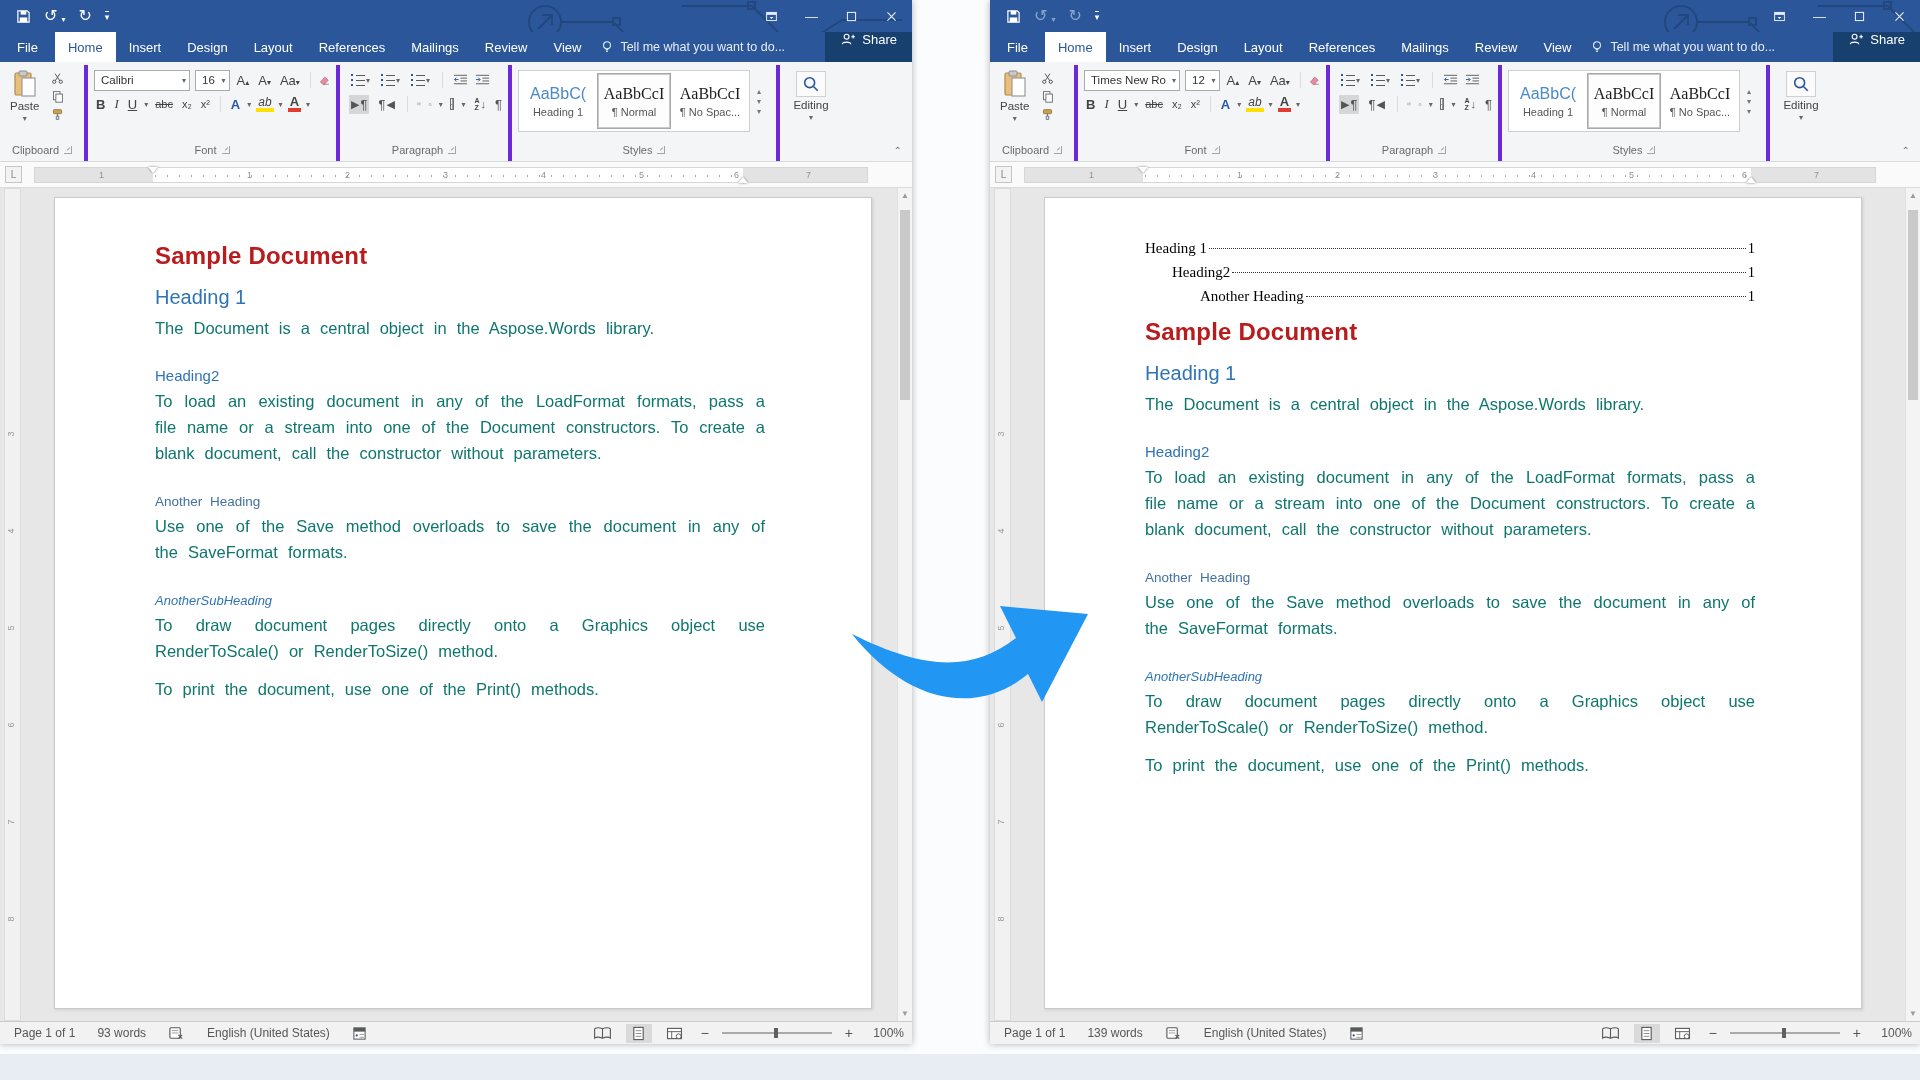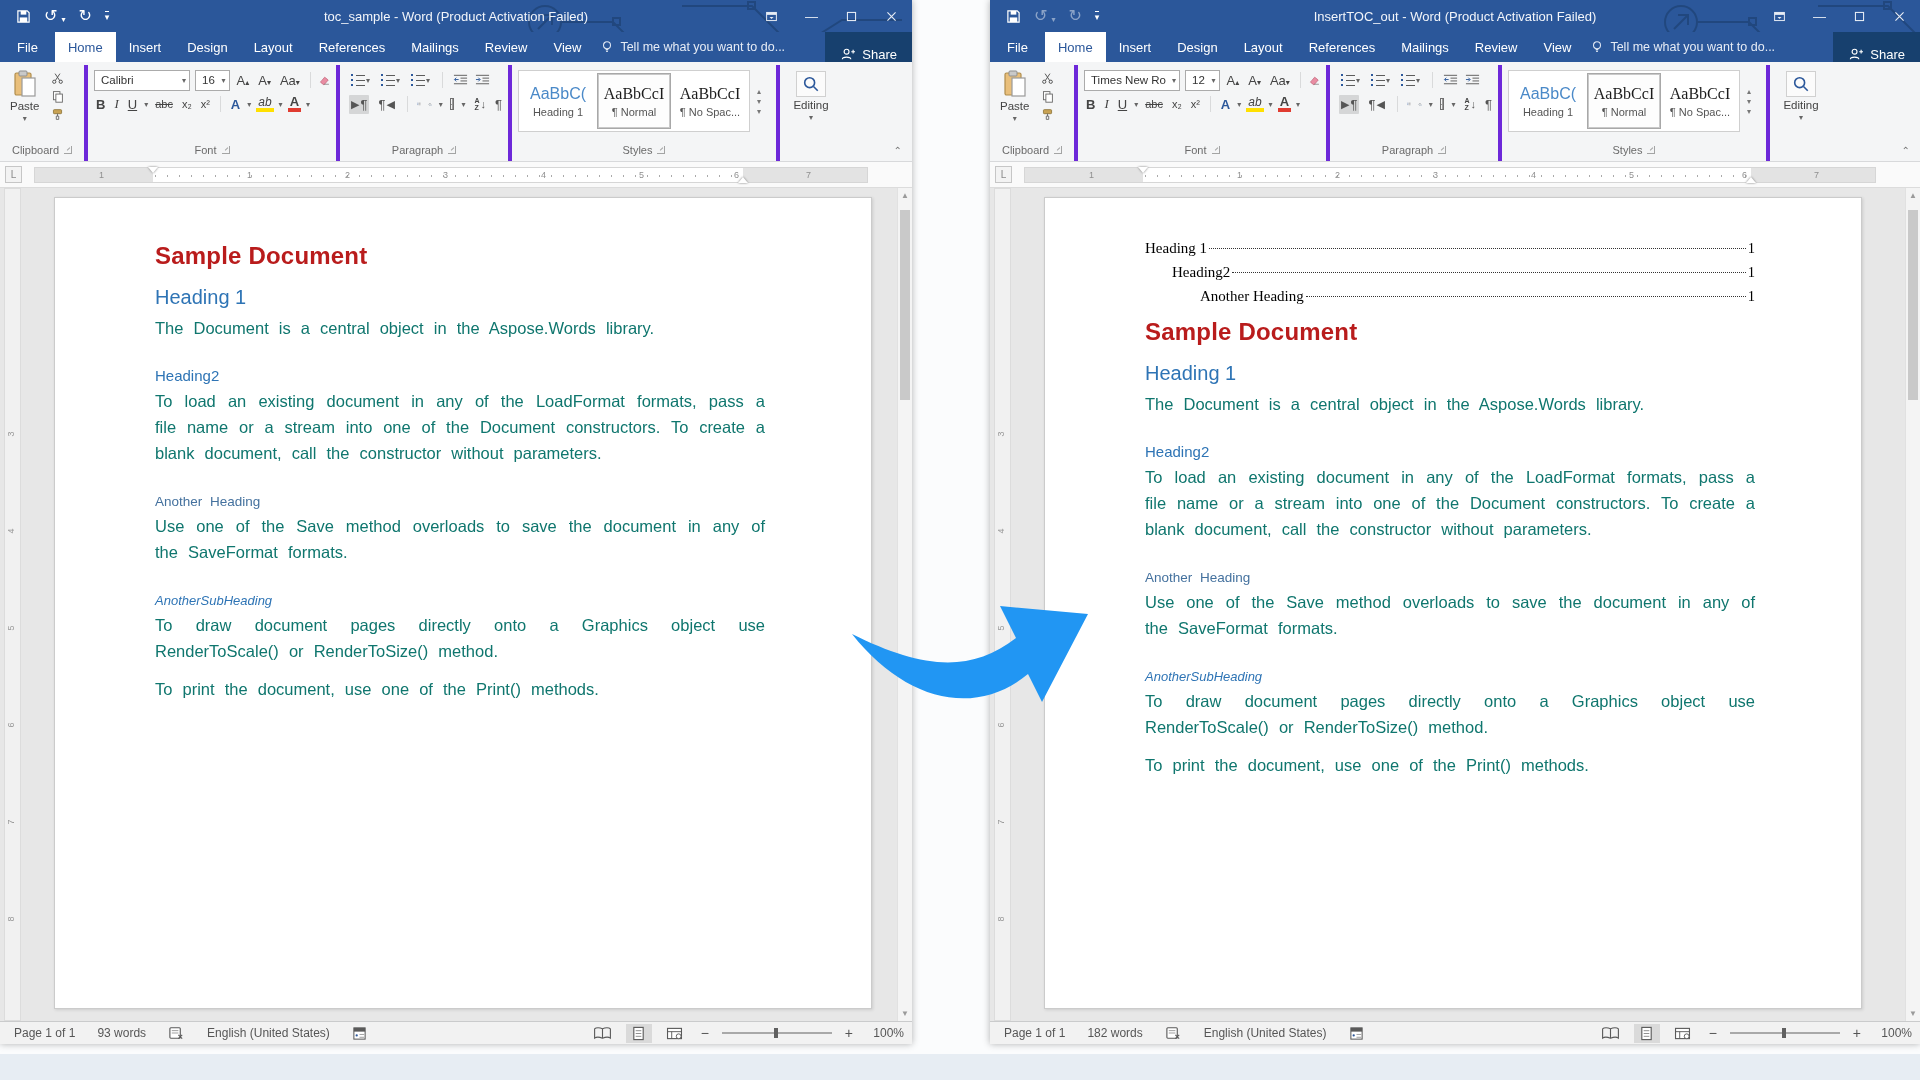--- a/index.html
+++ b/index.html
@@ -23,21 +23,21 @@
   .win-controls{margin-left:auto;display:flex;align-items:center;gap:27px;margin-right:14px;z-index:3;}
   .win-controls .wc{width:13px;height:13px;display:inline-flex;align-items:center;justify-content:center;color:#e8edf5;font-size:13px;}
   .deco{position:absolute;right:0;top:0;width:430px;height:64px;pointer-events:none;z-index:1;opacity:.65;}
   .win-right .deco{transform:translateX(128px);}
 
   .tabrow{height:30px;background:#2b579a;display:flex;align-items:stretch;color:#fff;font-size:13px;flex:0 0 30px;position:relative;z-index:2;}
   .tab{display:flex;align-items:center;padding:0 13px;cursor:default;}
   .tab.file{padding:0 17px;}
   .tab.active{background:#fff;color:#2b579a;}
   .tellme{display:flex;align-items:center;gap:6px;margin-left:6px;color:#e6ecf5;font-size:12.5px;}
-  .share-btn{margin-left:auto;background:#17406e;display:flex;align-items:flex-end;gap:7px;padding:0 15px;font-size:13px;}
+  .share-btn{margin-left:auto;background:#17406e;display:flex;align-items:flex-start;gap:7px;padding:0 15px;font-size:13px;}
 
   
   .ribbon{background:#f4f5f6;border-bottom:1px solid #d8d9db;display:flex;flex:0 0 100px;padding-top:3px;position:relative;}
   .grp{display:flex;flex-direction:column;border-right:4px solid #6d28d9;}
   .grp-body{flex:1;padding:3px 6px 1px;}
   .grp-label{height:20px;display:flex;align-items:center;justify-content:center;gap:5px;font-size:11px;color:#6b6b6b;padding-bottom:3px;}
   .dlg{width:8px;height:8px;border-left:1px solid #909090;border-bottom:1px solid #909090;position:relative;transform:rotate(-90deg);opacity:.8;}
   .dlg::after{content:"";position:absolute;left:2px;bottom:2px;width:4px;height:1px;background:#909090;transform:rotate(45deg);}
   .collapse{position:absolute;right:10px;bottom:5px;color:#777;font-size:10px;}
 
@@ -260,21 +260,20 @@
       </svg>
     <div class="qat">
       <svg class="i-save" width="15" height="15">
           <use href="#i-save"></use>
         </svg>
       <span class="g i-undo">↺</span>
         <span class="tiny i-undo">▾</span>
       <span class="g i-redo">↻</span>
       <span class="qat-more">▾</span>
     </div>
-    <div class="tb-title">toc_sample - Word (Product Activation Failed)</div>
     <div class="win-controls">
       <svg class="wc" width="14" height="14">
           <use href="#i-ribbonopts"></use>
         </svg>
       <span class="wc">—</span>
       <svg class="wc" width="13" height="13">
           <use href="#i-max"></use>
         </svg>
       <svg class="wc" width="14" height="14">
           <use href="#i-close"></use>
@@ -582,21 +581,20 @@
       </svg>
     <div class="qat">
       <svg class="i-save" width="15" height="15">
           <use href="#i-save"></use>
         </svg>
       <span class="g i-undo">↺</span>
         <span class="tiny i-undo">▾</span>
       <span class="g i-redo">↻</span>
       <span class="qat-more">▾</span>
     </div>
-    <div class="tb-title">InsertTOC_out - Word (Product Activation Failed)</div>
     <div class="win-controls">
       <svg class="wc" width="14" height="14">
           <use href="#i-ribbonopts"></use>
         </svg>
       <span class="wc">—</span>
       <svg class="wc" width="13" height="13">
           <use href="#i-max"></use>
         </svg>
       <svg class="wc" width="14" height="14">
           <use href="#i-close"></use>
@@ -867,21 +865,21 @@
 
     <div class="scrollbar">
       <span class="sb-arrow">▲</span>
       <div class="thumb"></div>
       <span class="sb-arrow dn">▼</span>
     </div>
   </div>
 
   <div class="statusbar">
     <span class="sb-item">Page 1 of 1</span>
-    <span class="sb-item">182 words</span>
+    <span class="sb-item">139 words</span>
     <span class="sb-item">
         <svg width="17" height="14">
           <use href="#i-proof"></use>
         </svg>
       </span>
     <span class="sb-item">English (United States)</span>
     <span class="sb-item">
         <svg width="15" height="15">
           <use href="#i-macro"></use>
         </svg>

